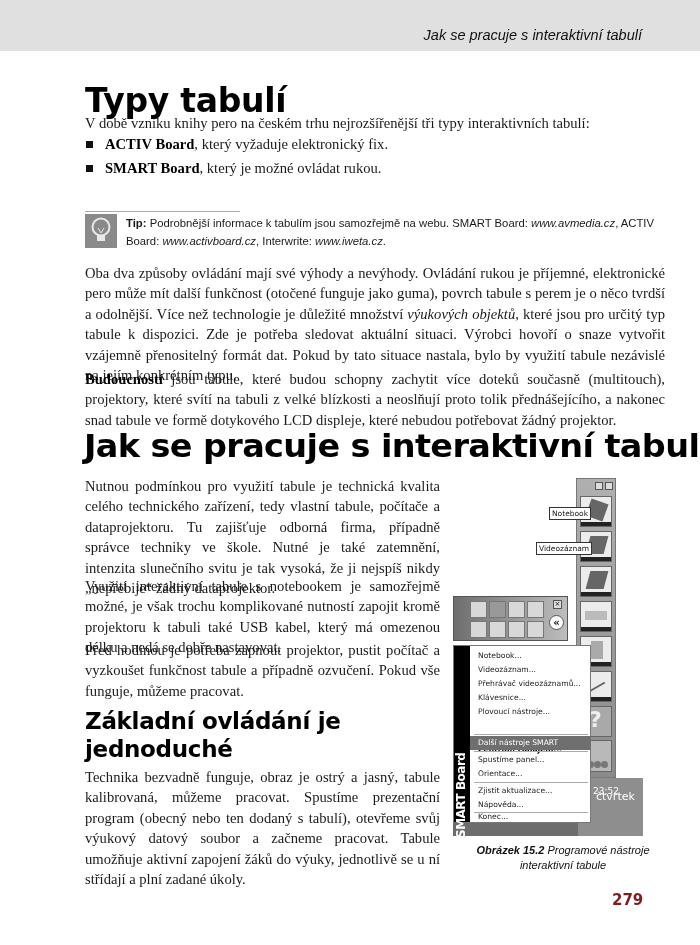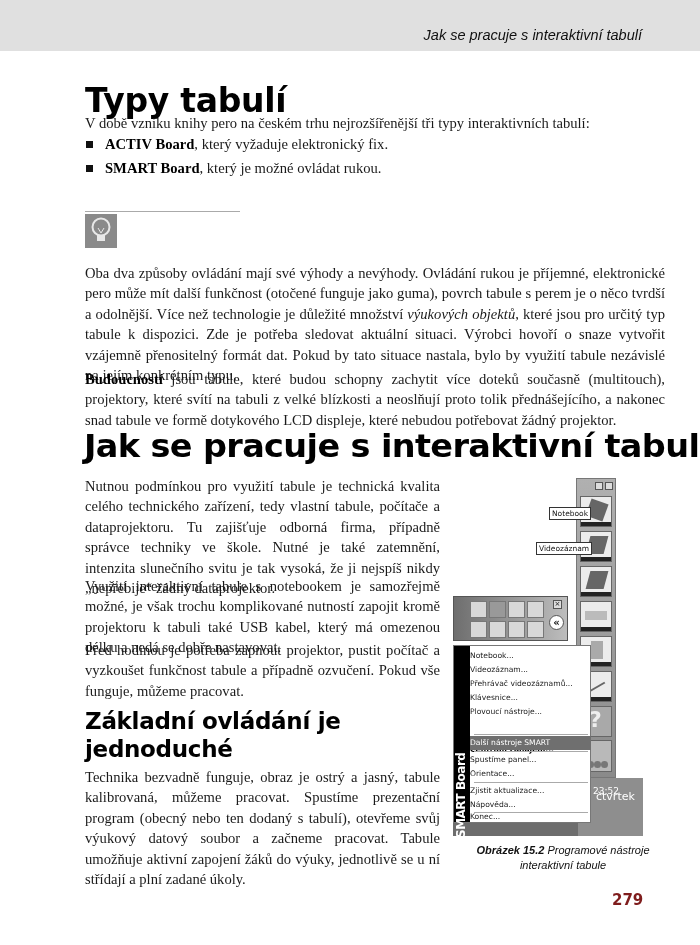--- a/index.html
+++ b/index.html
@@ -66,21 +66,21 @@
 
   .fig-toolbar { position: absolute; left: 0; top: 118px; width: 115px; height: 45px; background: linear-gradient(90deg, #6e6e6e, #bdbdbd); border: 1px solid #555; }
   .fig-toolbar .tb-btn { position: absolute; width: 17px; height: 17px; background: #d8d8d8; border: 1px solid #777; }
   .fig-toolbar .tb-btn.active { background: #999; }
   .fig-toolbar .tb-close { position: absolute; right: 5px; top: 3px; width: 9px; height: 9px; background: #ddd; border: 1px solid #555; font-size: 7px; line-height: 7px; text-align: center; font-family: "DejaVu Sans", sans-serif; }
   .fig-toolbar .tb-collapse { position: absolute; right: 3px; top: 18px; width: 15px; height: 15px; border-radius: 50%; background: #fff; border: 1px solid #555; font-family: "DejaVu Sans", sans-serif; font-weight: bold; font-size: 10px; line-height: 13px; text-align: center; color: #111; }
 
   .fig-menu { position: absolute; left: 0; top: 167px; width: 138px; height: 178px; background: #fff; border: 1px solid #777; }
   .fig-menu .brand { position: absolute; left: 0; top: 0; width: 16px; height: 100%; background: #000; }
   .fig-menu .brand-text { position: absolute; left: -68px; top: 110px; width: 150px; transform: rotate(-90deg); font-family: "DejaVu Sans", sans-serif; font-weight: bold; font-size: 12px; color: #fff; letter-spacing: -0.5px; }
-  .fig-menu .mi { position: absolute; left: 16px; width: 121px; height: 14.2px; padding-left: 0; font-family: "DejaVu Sans", sans-serif; font-size: 7.6px; line-height: 14.2px; color: #222; white-space: nowrap; overflow: hidden; }
+  .fig-menu .mi { position: absolute; left: 16px; width: 121px; height: 14.2px; padding-left: 8px; font-family: "DejaVu Sans", sans-serif; font-size: 7.6px; line-height: 14.2px; color: #222; white-space: nowrap; overflow: hidden; }
   .fig-menu .mi.bold { font-weight: bold; color: #000; margin-top: 24px; }
   .fig-menu .mi.hl { background: #6f6f6f; color: #fff; }
   .fig-menu .sep { position: absolute; left: 20px; width: 114px; height: 1px; background: #aaa; }
 
   .caption { position: absolute; left: 453px; top: 843px; width: 220px; text-align: center; font-family: "Liberation Sans", sans-serif; font-size: 11px; line-height: 14.5px; color: #111; }
   .caption b { font-weight: bold; font-style: italic; }
   .caption i { font-style: italic; }
 
   .page-number { position: absolute; left: 612px; top: 891px; font-family: "DejaVu Sans", "Liberation Sans", sans-serif; font-weight: bold; font-size: 15px; color: #7f1d1d; }
 </style>
@@ -101,20 +101,21 @@
 
 <div class="tip">
   <div class="tip-rule"></div>
   <div class="bulb">
     <svg width="24" height="28" viewBox="0 0 24 28">
       <circle cx="12" cy="10" r="8.5" fill="none" stroke="#e8e8e8" stroke-width="2"></circle>
       <rect x="8" y="18" width="8" height="6" fill="#e8e8e8"></rect>
       <path d="M9 11 L12 16 L15 11" fill="none" stroke="#e8e8e8" stroke-width="1"></path>
     </svg>
   </div>
+  <div class="tip-text"><b>Tip:</b><span> Podrobnější informace k tabulím jsou samozřejmě na webu. SMART Board: </span><i>www.avmedia.cz</i><span>, ACTIV Board: </span><i>www.activboard.cz</i><span>, Interwrite: </span><i>www.iweta.cz</i><span>.</span></div>
 </div>
 
 <p class="p para1"><span>Oba dva způsoby ovládání mají své výhody a nevýhody. Ovládání rukou je příjemné, elektronické pero může mít další funkčnost (otočené funguje jako guma), povrch tabule s perem je o něco tvrdší a odolnější. Více než technologie je důležité množství </span><i>výukových objektů</i><span>, které jsou pro určitý typ tabule k dispozici. Zde je potřeba sledovat aktuální situaci. Výrobci hovoří o snaze vytvořit vzájemně přenositelný formát dat. Pokud by tato situace nastala, bylo by využití tabule nezávislé na jejím konkrétním typu.</span></p>
 
 <p class="p para2"><b>Budoucností</b><span> jsou tabule, které budou schopny zachytit více doteků současně (multitouch), projektory, které svítí na tabuli z velké blízkosti a neoslňují proto tolik přednášejícího, a nakonec snad tabule ve formě dotykového LCD displeje, které nebudou potřebovat žádný projektor.</span></p>
 
 <h1 class="h1">Jak se pracuje s interaktivní tabulí</h1>
 
 <p class="p col col1">Nutnou podmínkou pro využití tabule je technická kvalita celého technického zařízení, tedy vlastní tabule, počítače a dataprojektoru. Tu zajišťuje odborná firma, případně správce techniky ve škole. Nutné je také zatemnění, intenzita slunečního svitu je tak vysoká, že ji nejspíš nikdy „nepřebije“ žádný dataprojektor.</p>
 <p class="p col col2">Využití interaktivní tabule s notebookem je samozřejmě možné, je však trochu komplikované nutností zapojit kromě projektoru k tabuli také USB kabel, který má omezenou délku a nedá se dobře nastavovat.</p>

